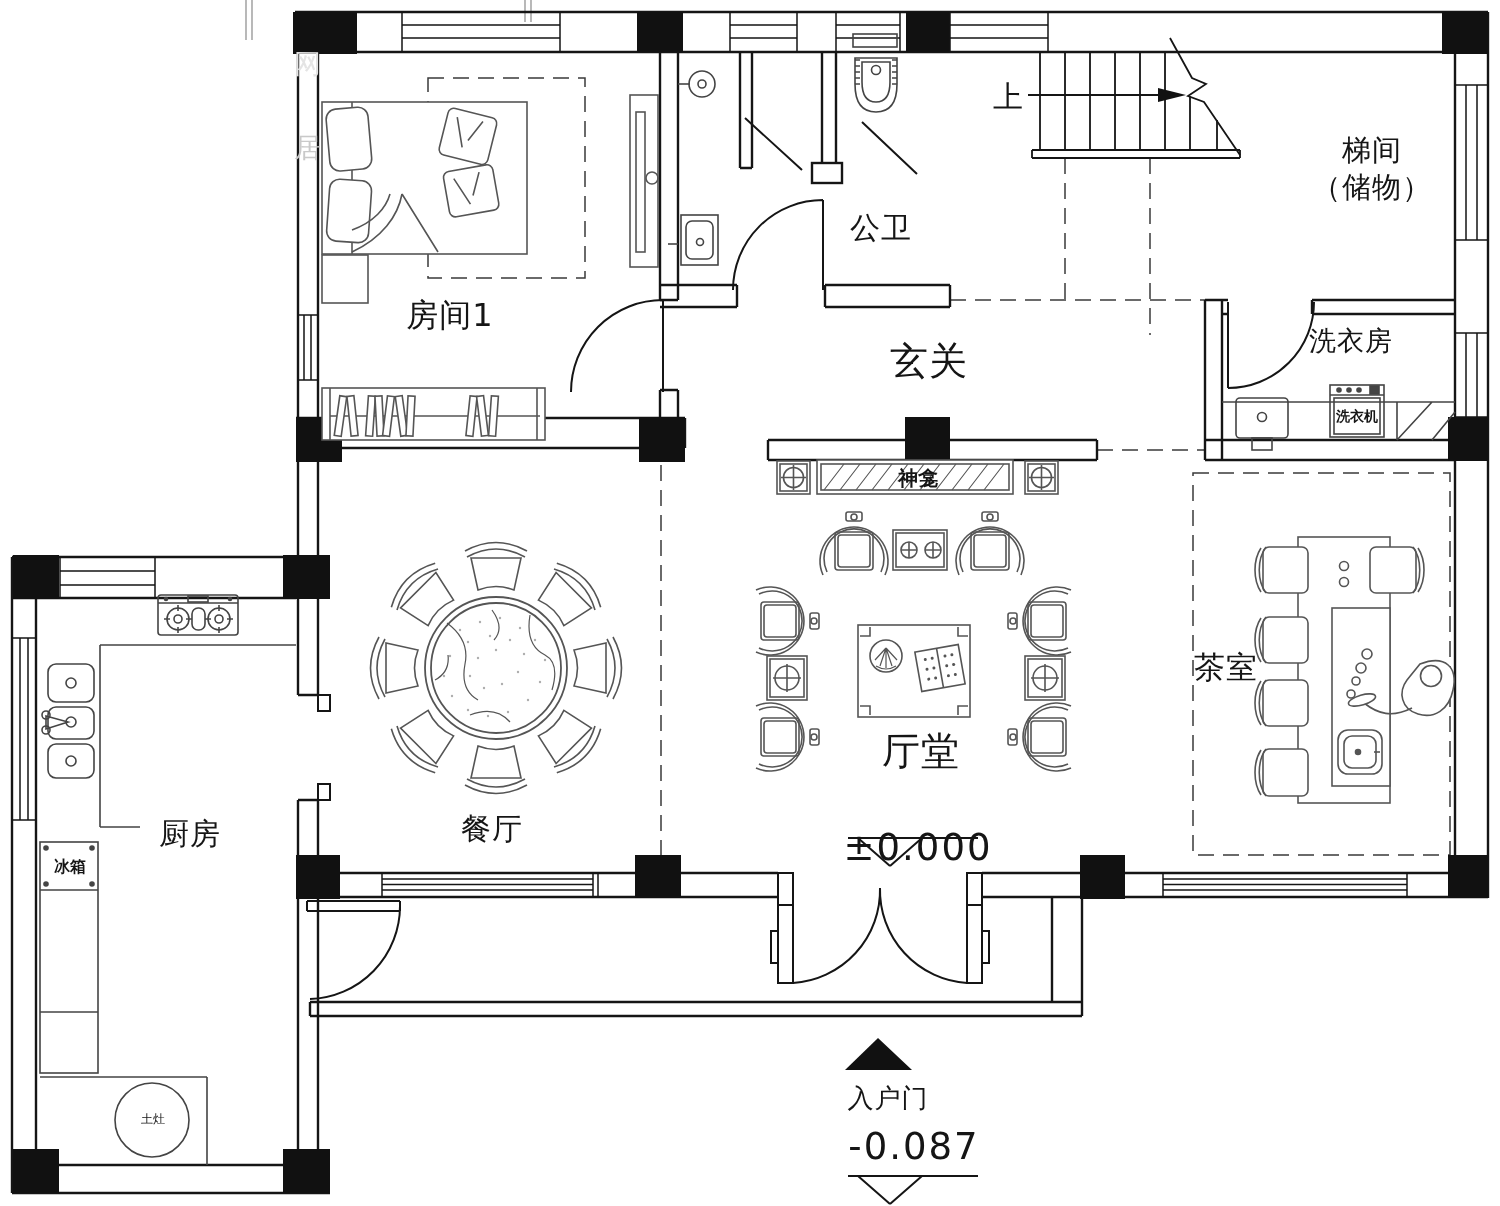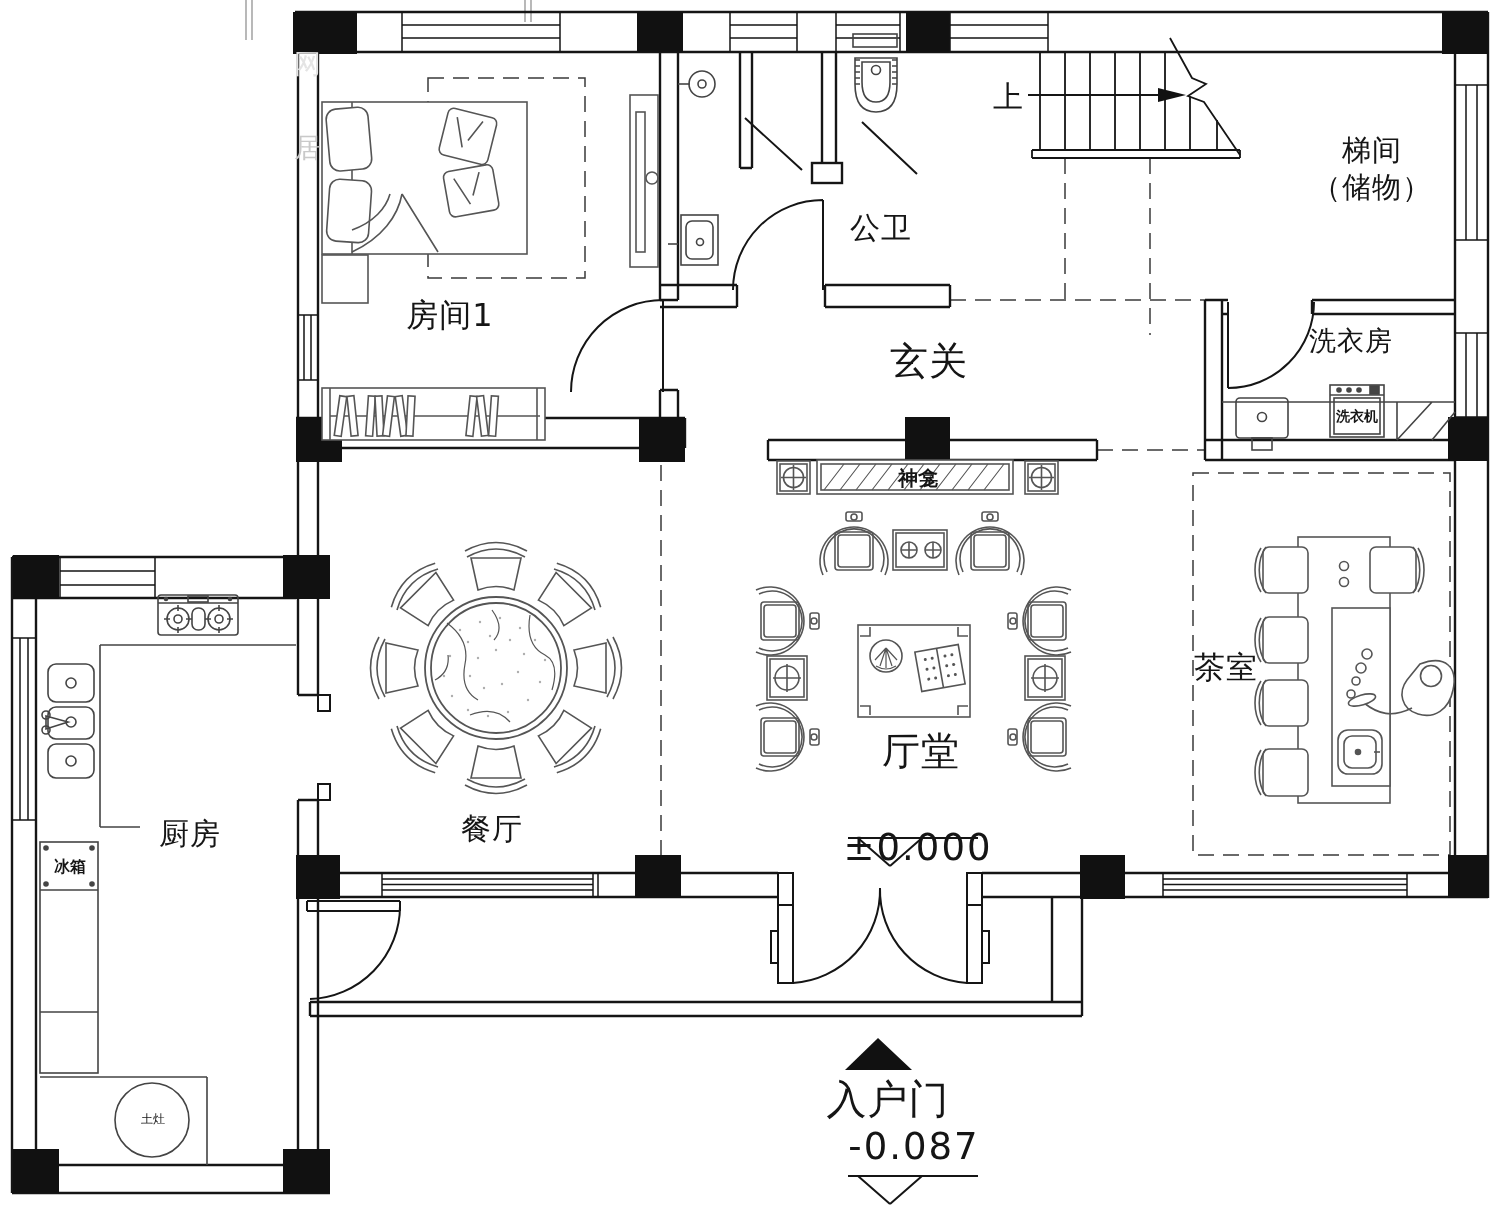--- a/index.html
+++ b/index.html
@@ -455,19 +455,19 @@
 <div class="lbl" style="left:190px;top:834px;font-size:30px;">厨房</div>
 <div class="lbl" style="left:1226px;top:668px;font-size:31px;">茶室</div>
 
 <div class="lbl small" style="left:1008px;top:97px;font-size:30px;">上</div>
 <div class="lbl small" style="left:918px;top:478px;font-size:20px;font-weight:600;">神龛</div>
 <div class="lbl small" style="left:1357px;top:416px;font-size:14px;font-weight:600;">洗衣机</div>
 <div class="lbl small" style="left:70px;top:867px;font-size:16px;font-weight:600;">冰箱</div>
 <div class="lbl small" style="left:153px;top:1120px;font-size:12px;font-family:Liberation Mono, monospace;">土灶</div>
 
 <div class="lbl elev" style="left:918px;top:848px;font-size:37px;">±0.000</div>
-<div class="lbl" style="left:888px;top:1099px;font-size:40px;">入户门</div>
+<div class="lbl" style="left:888px;top:1099px;font-size:26px;">入户门</div>
 <div class="lbl elev" style="left:914px;top:1147px;font-size:37px;">-0.087</div>
 
 <div class="lbl wm" style="left:308px;top:64px;font-size:27px;color:#e4e4e4;">网</div>
 <div class="lbl wm" style="left:308px;top:148px;font-size:27px;">居</div>
 
 </div>
 
 </body></html>

